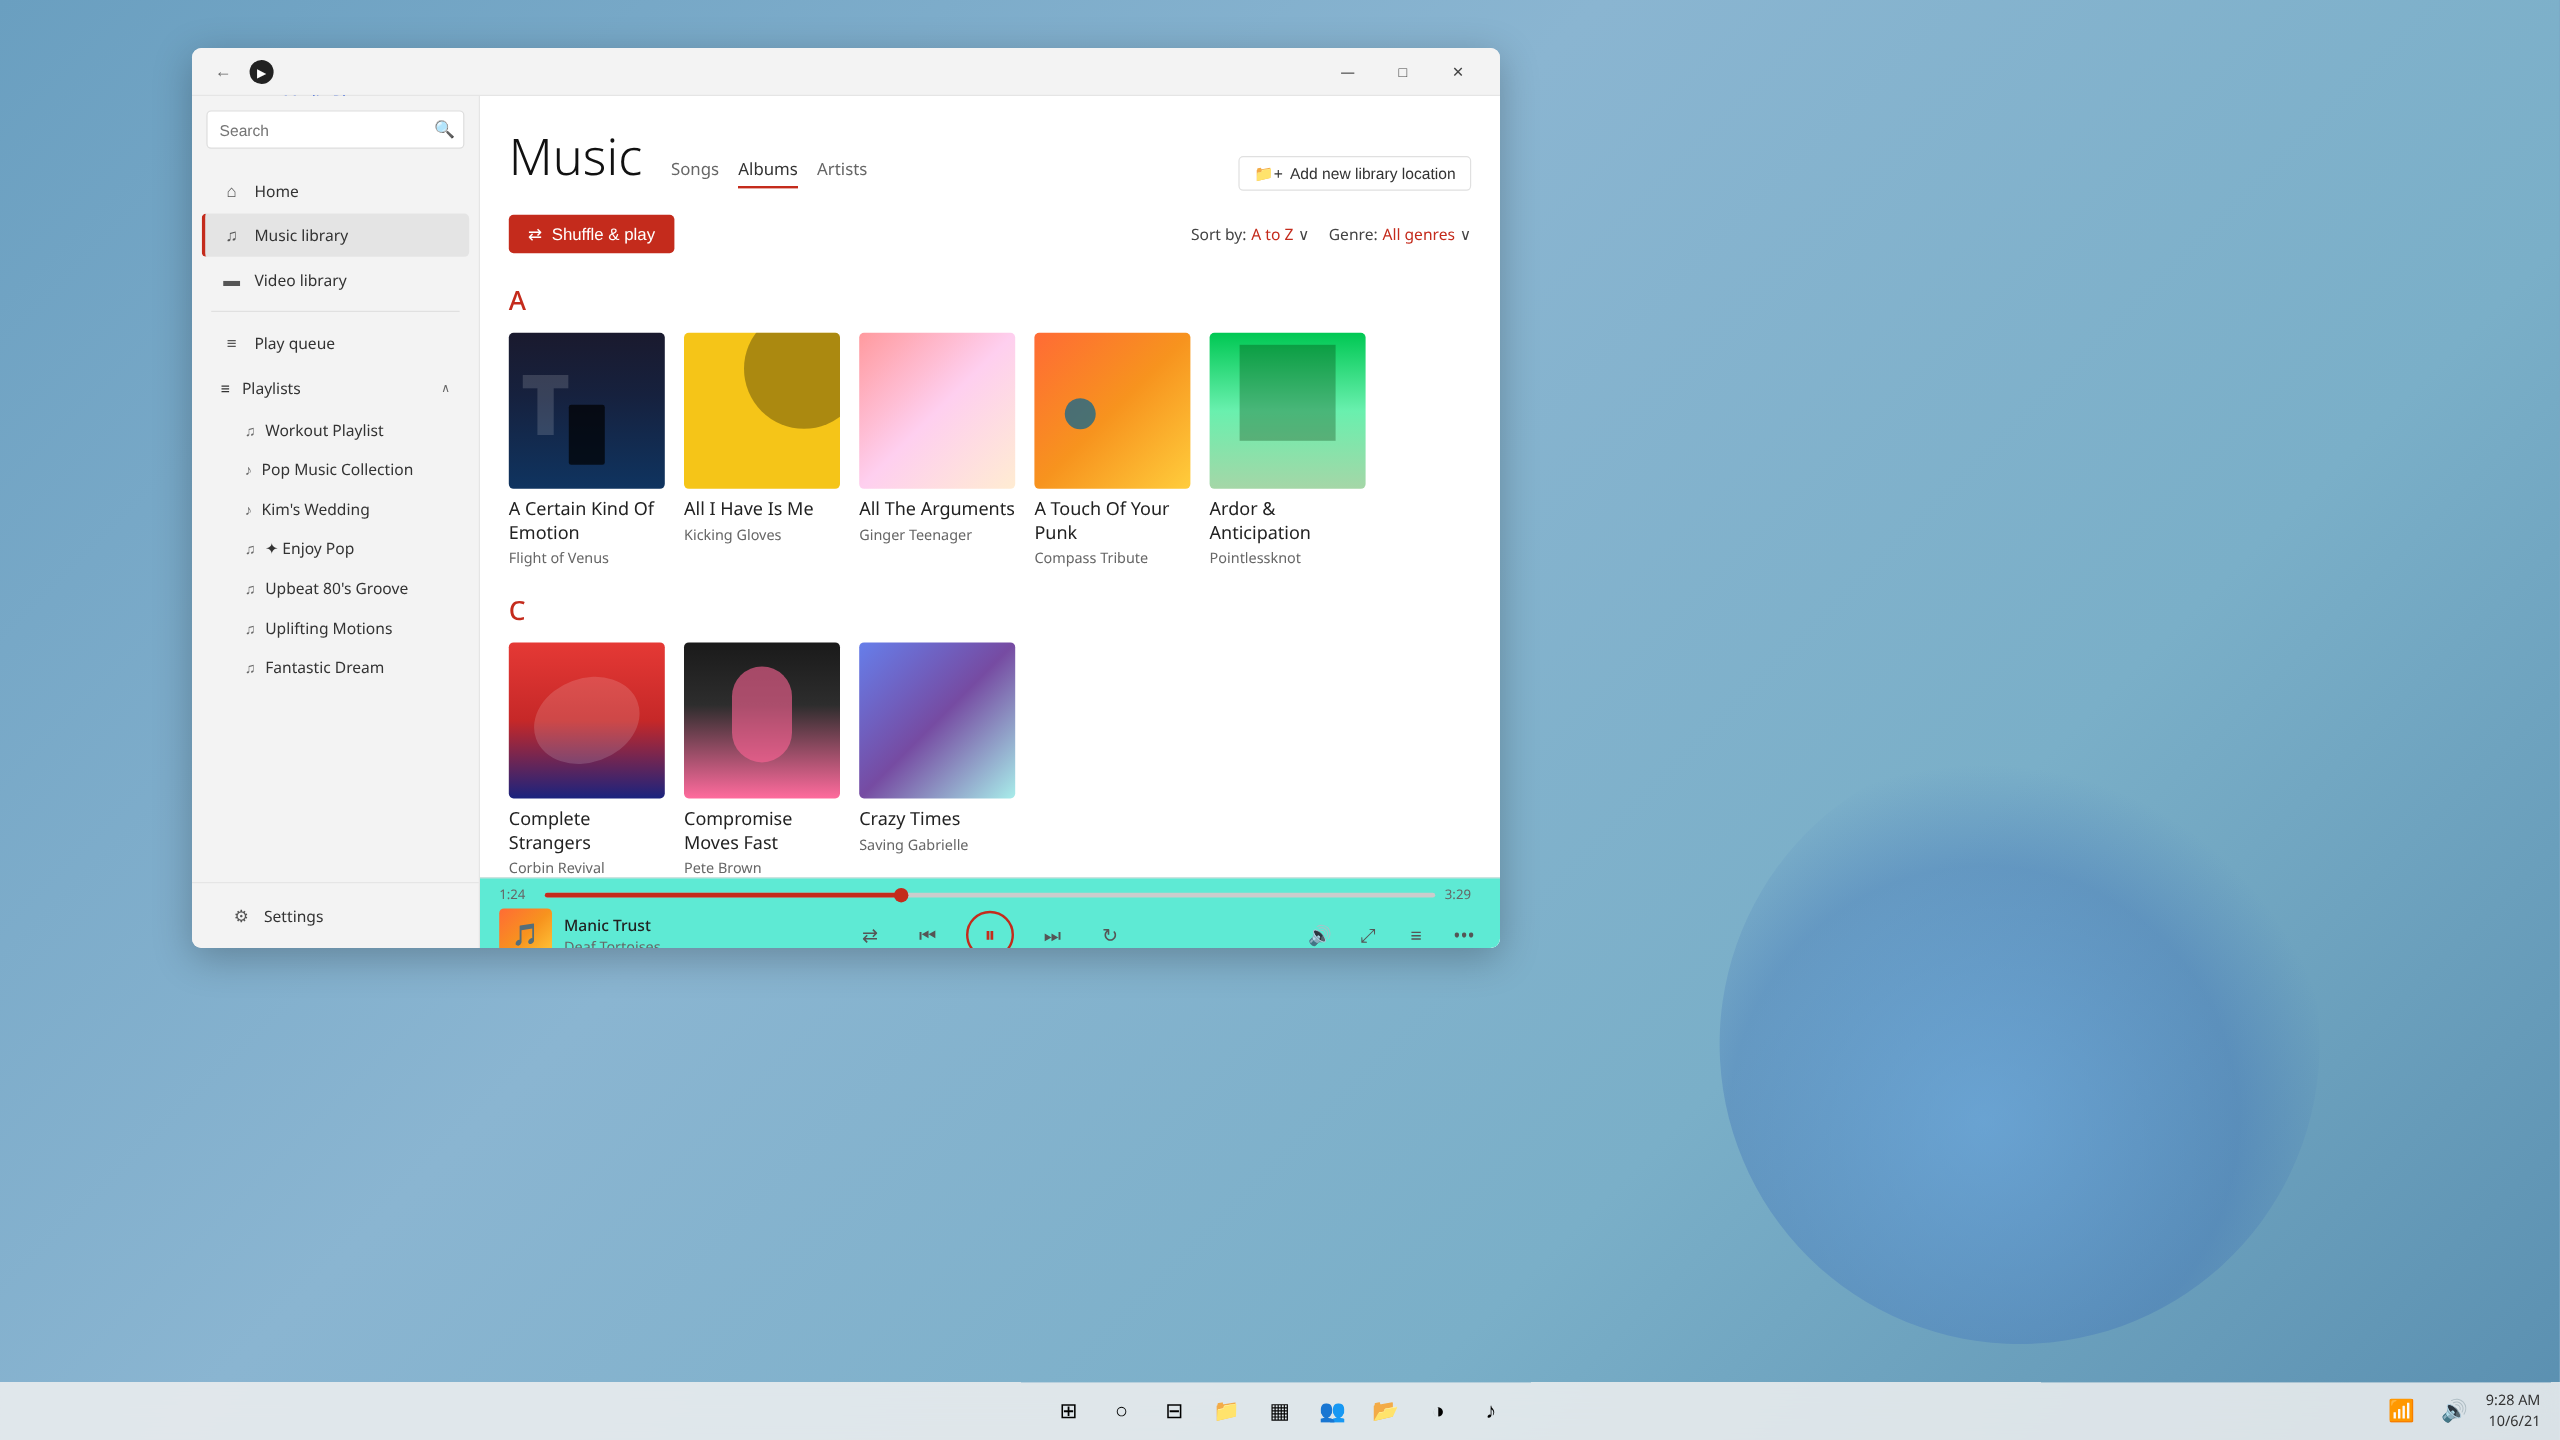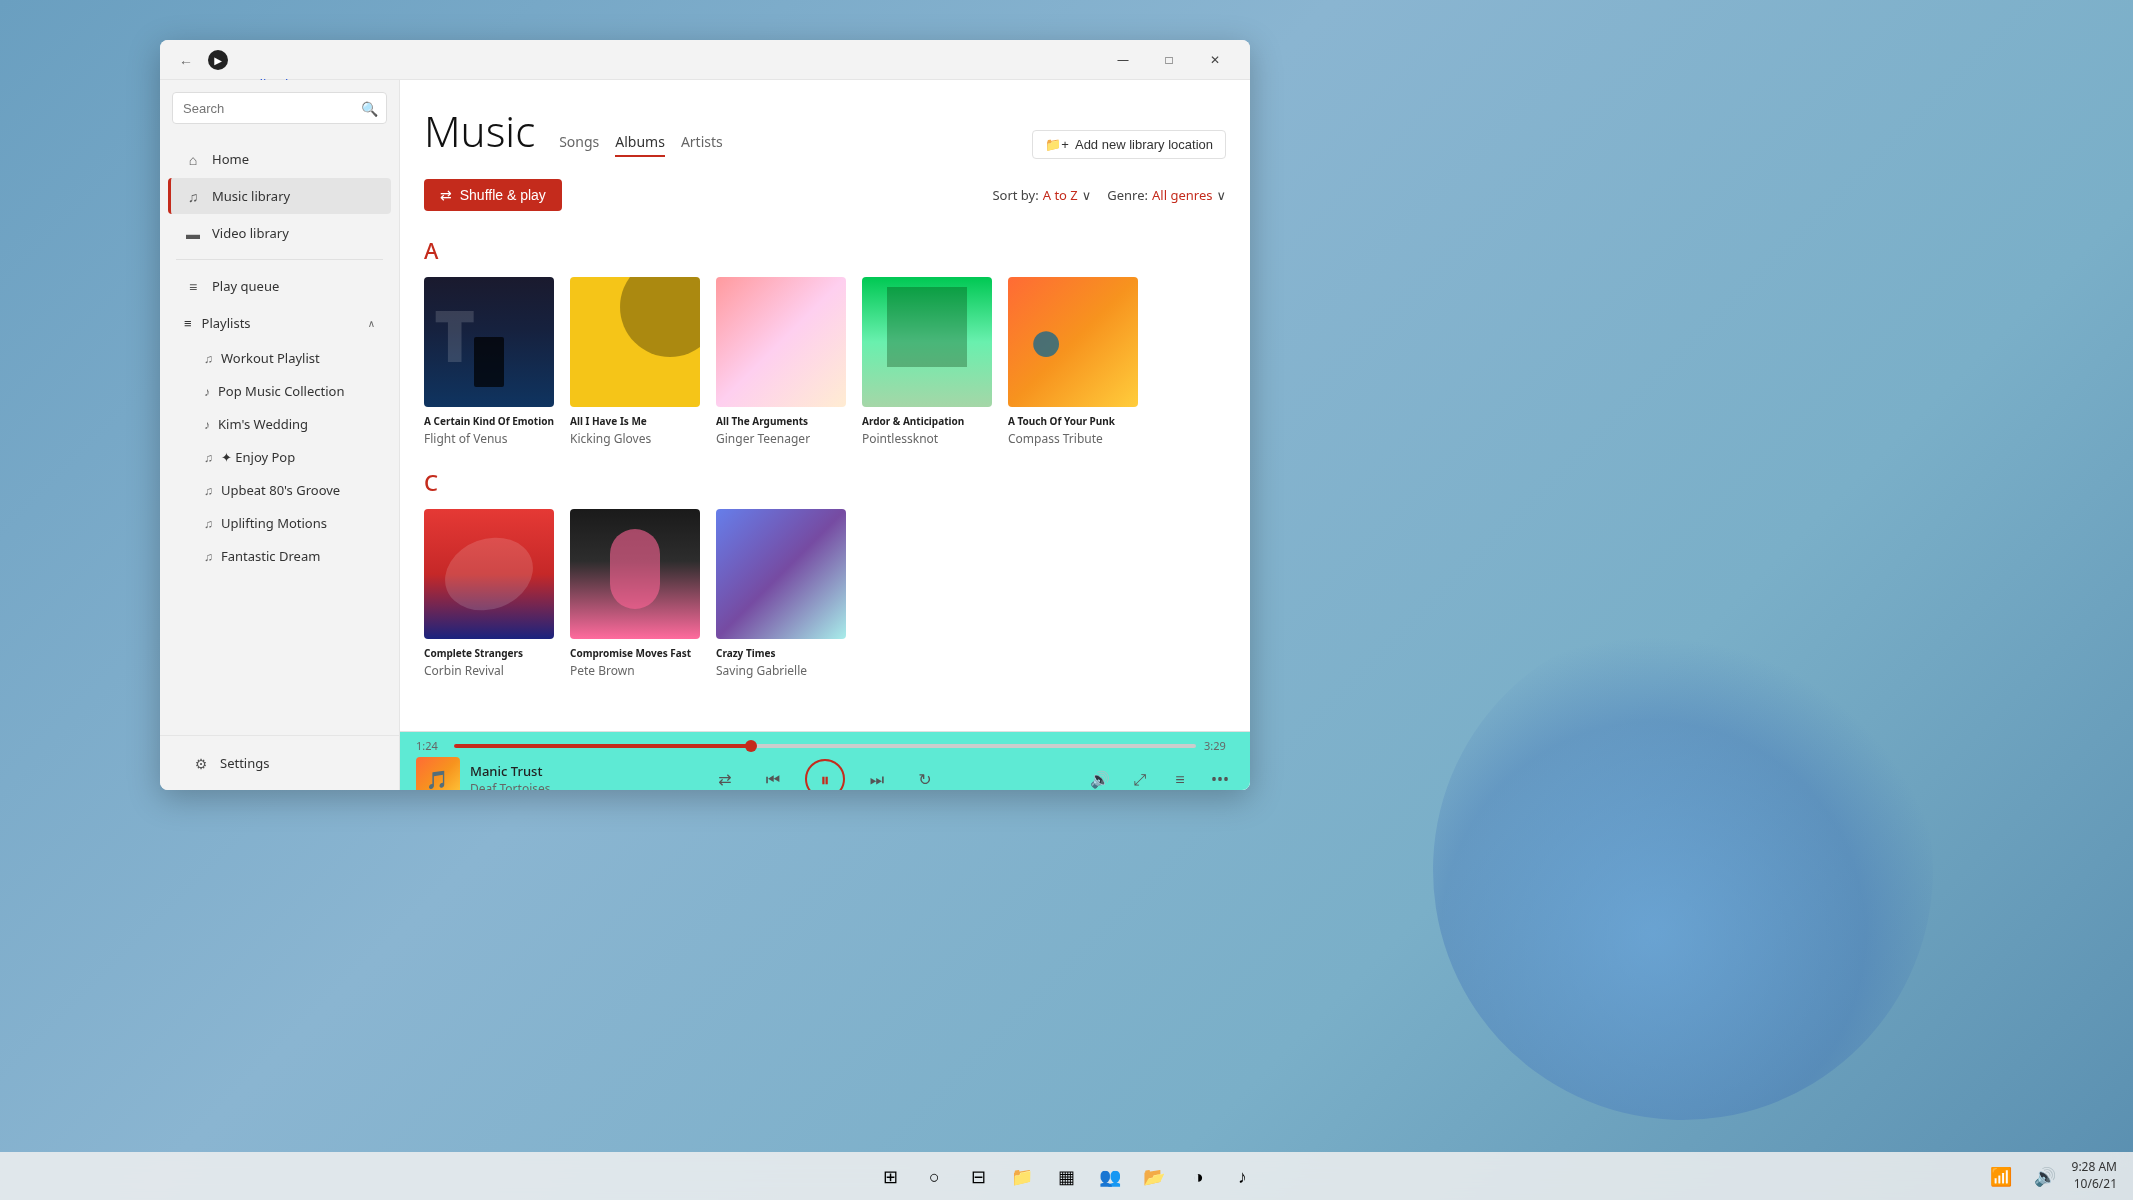--- a/index.html
+++ b/index.html
@@ -377,22 +377,22 @@
 
     .cover-c1 { background: linear-gradient(180deg, #e53935 0%, #c62828 50%, #1a237e 100%); position: relative; }
     .cover-c1::after { content: ''; position: absolute; top: 30px; left: 20px; width: 90px; height: 70px; background: rgba(255,255,255,0.15); border-radius: 50%; transform: rotate(-20deg); }
 
     .cover-c2 { background: linear-gradient(180deg, #1a1a1a 0%, #2d2d2d 40%, #ff6b9d 100%); position: relative; }
     .cover-c2::after { content: ''; position: absolute; top: 20px; left: 40px; width: 50px; height: 80px; background: rgba(255,100,150,0.6); border-radius: 25px; }
 
     .cover-c3 { background: linear-gradient(135deg, #667eea 0%, #764ba2 50%, #a8edea 100%); }
 
     .album-name {
-      font-size: 10px;
-      font-weight: 700;
+      font-size: 15px;
+      font-weight: 400;
       color: #222;
       line-height: 1.3;
       margin-bottom: 2px;
     }
     .album-artist {
       font-size: 12px;
       color: #666;
     }
 
     
@@ -717,29 +717,29 @@
               <div class="album-artist">Kicking Gloves</div>
             </div>
 
             <div class="album-card">
               <div class="album-cover cover-a3"></div>
               <div class="album-name">All The Arguments</div>
               <div class="album-artist">Ginger Teenager</div>
             </div>
 
             <div class="album-card">
+              <div class="album-cover cover-a5"></div>
+              <div class="album-name">A Touch Of Your Punk</div>
+              <div class="album-artist">Compass Tribute</div>
+            </div>
+
+            <div class="album-card">
               <div class="album-cover cover-a4"></div>
               <div class="album-name">Ardor &amp; Anticipation</div>
               <div class="album-artist">Pointlessknot</div>
-            </div>
-
-            <div class="album-card">
-              <div class="album-cover cover-a5"></div>
-              <div class="album-name">A Touch Of Your Punk</div>
-              <div class="album-artist">Compass Tribute</div>
             </div>
 
           </div>
 
           <div class="section-letter">C</div>
           <div class="albums-grid">
 
             <div class="album-card">
               <div class="album-cover cover-c1"></div>
               <div class="album-name">Complete Strangers</div>

